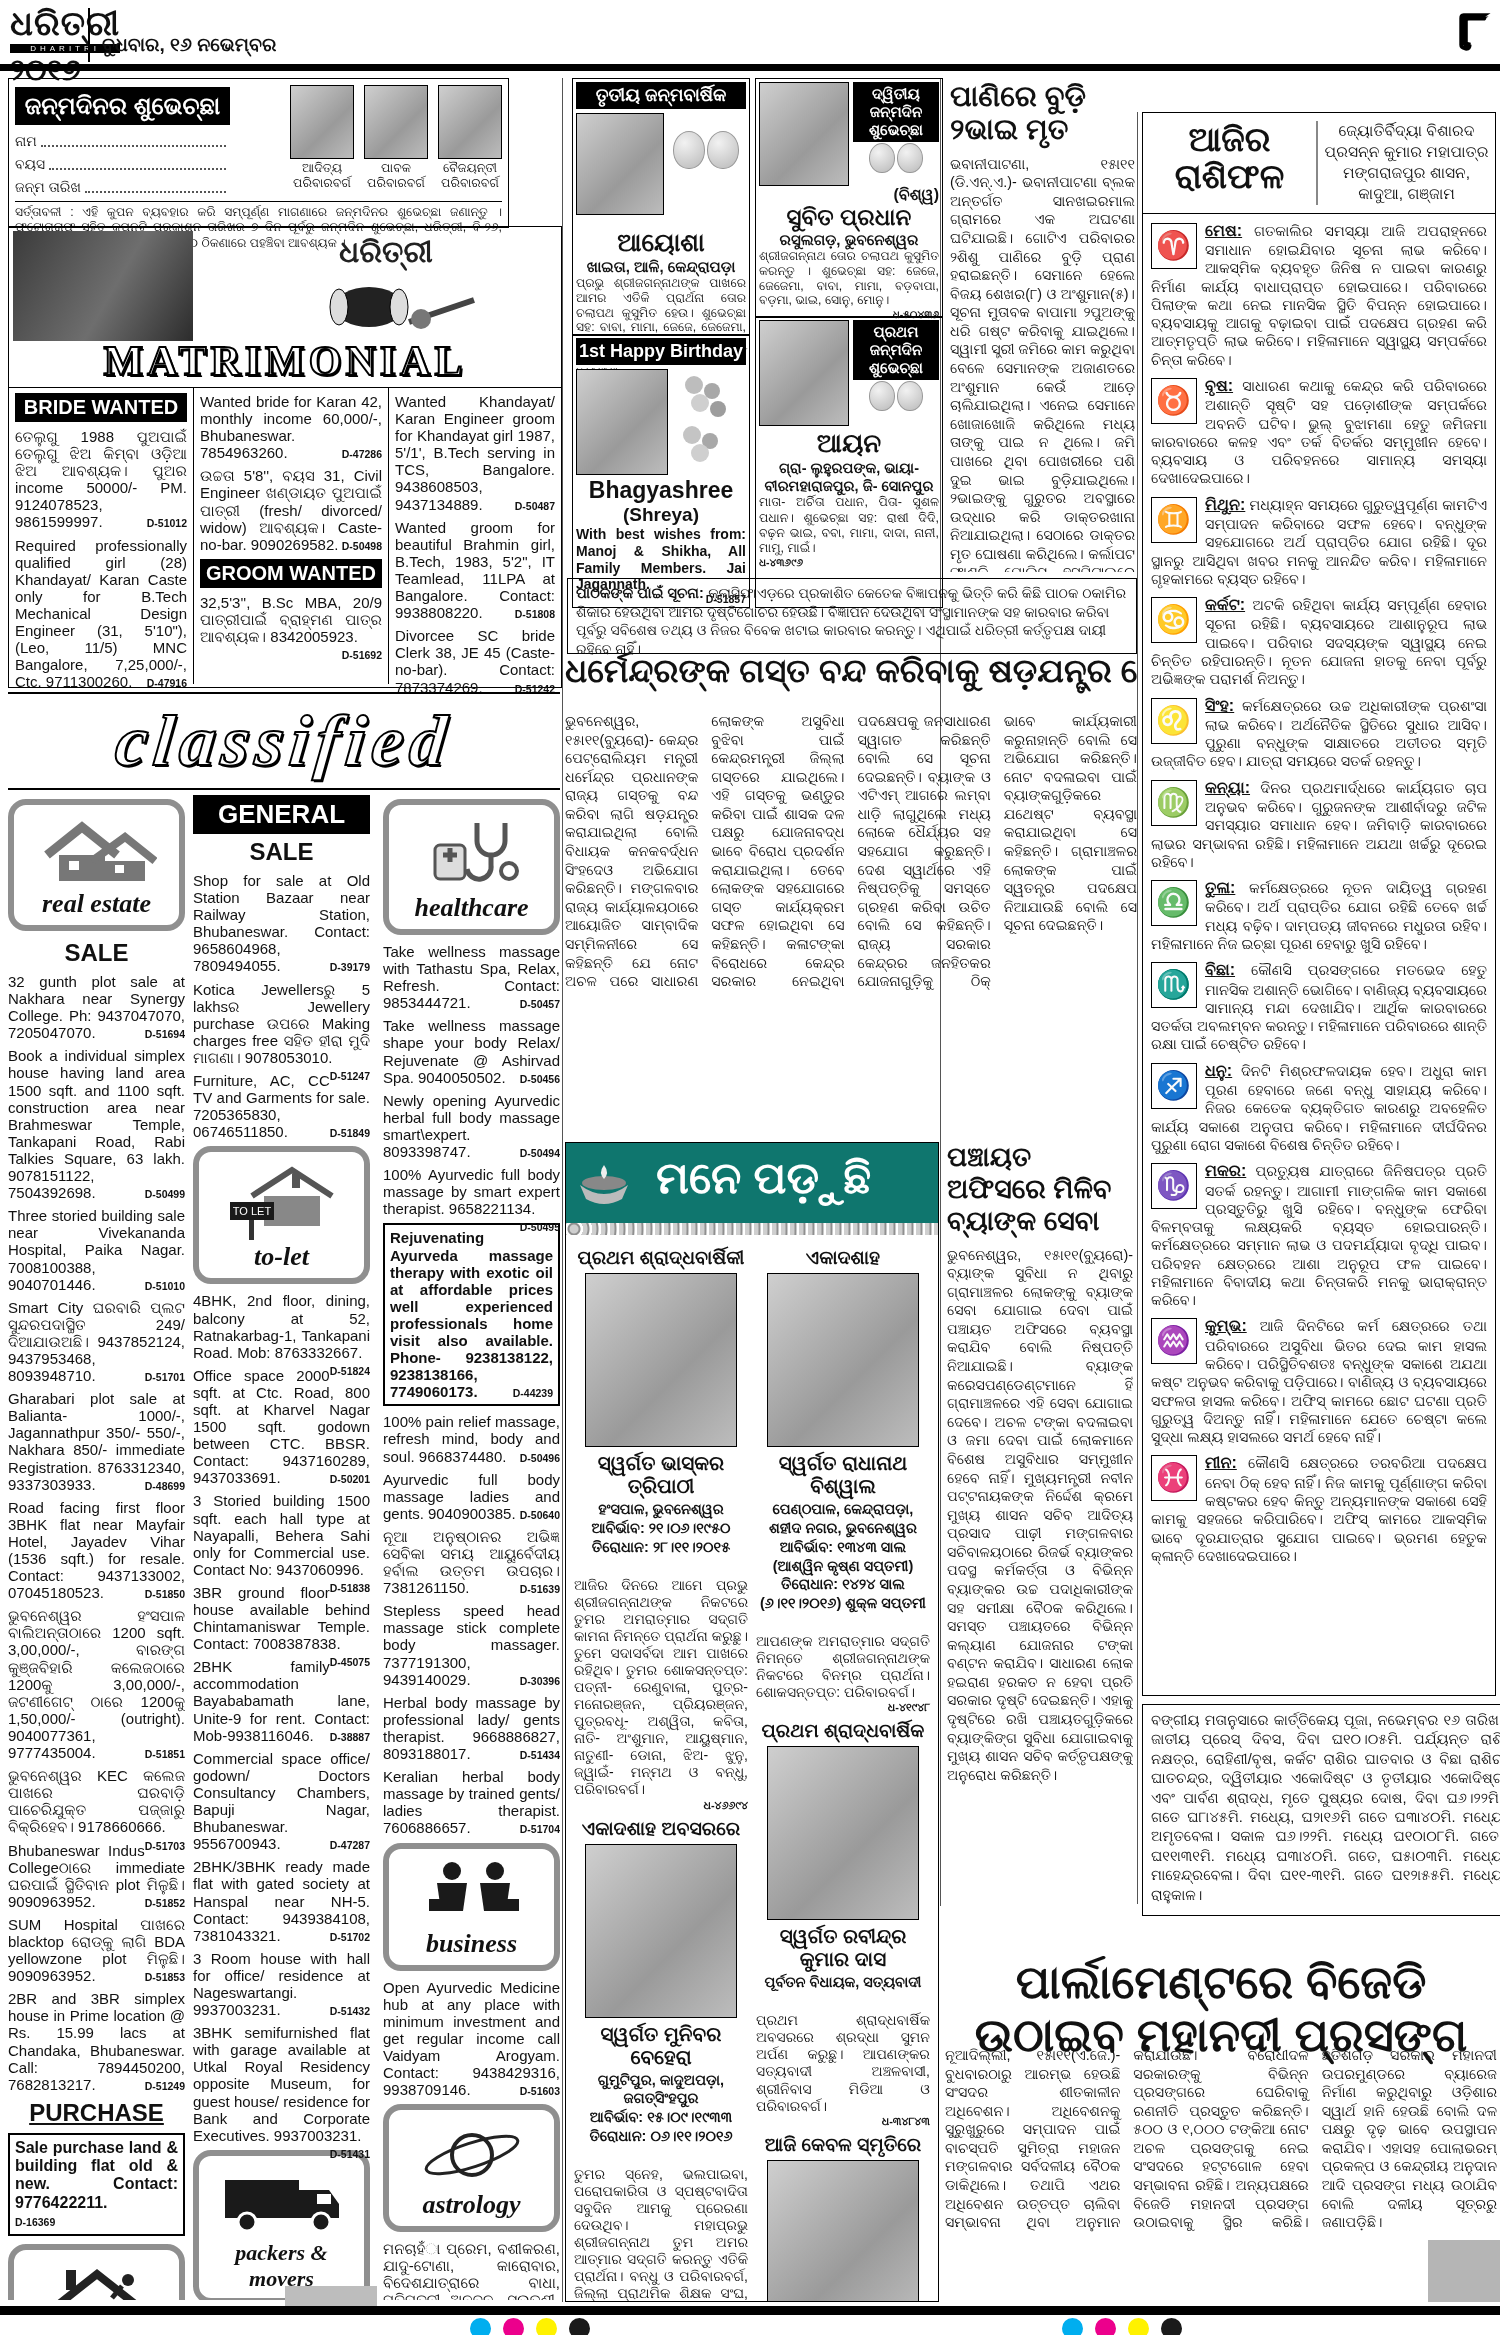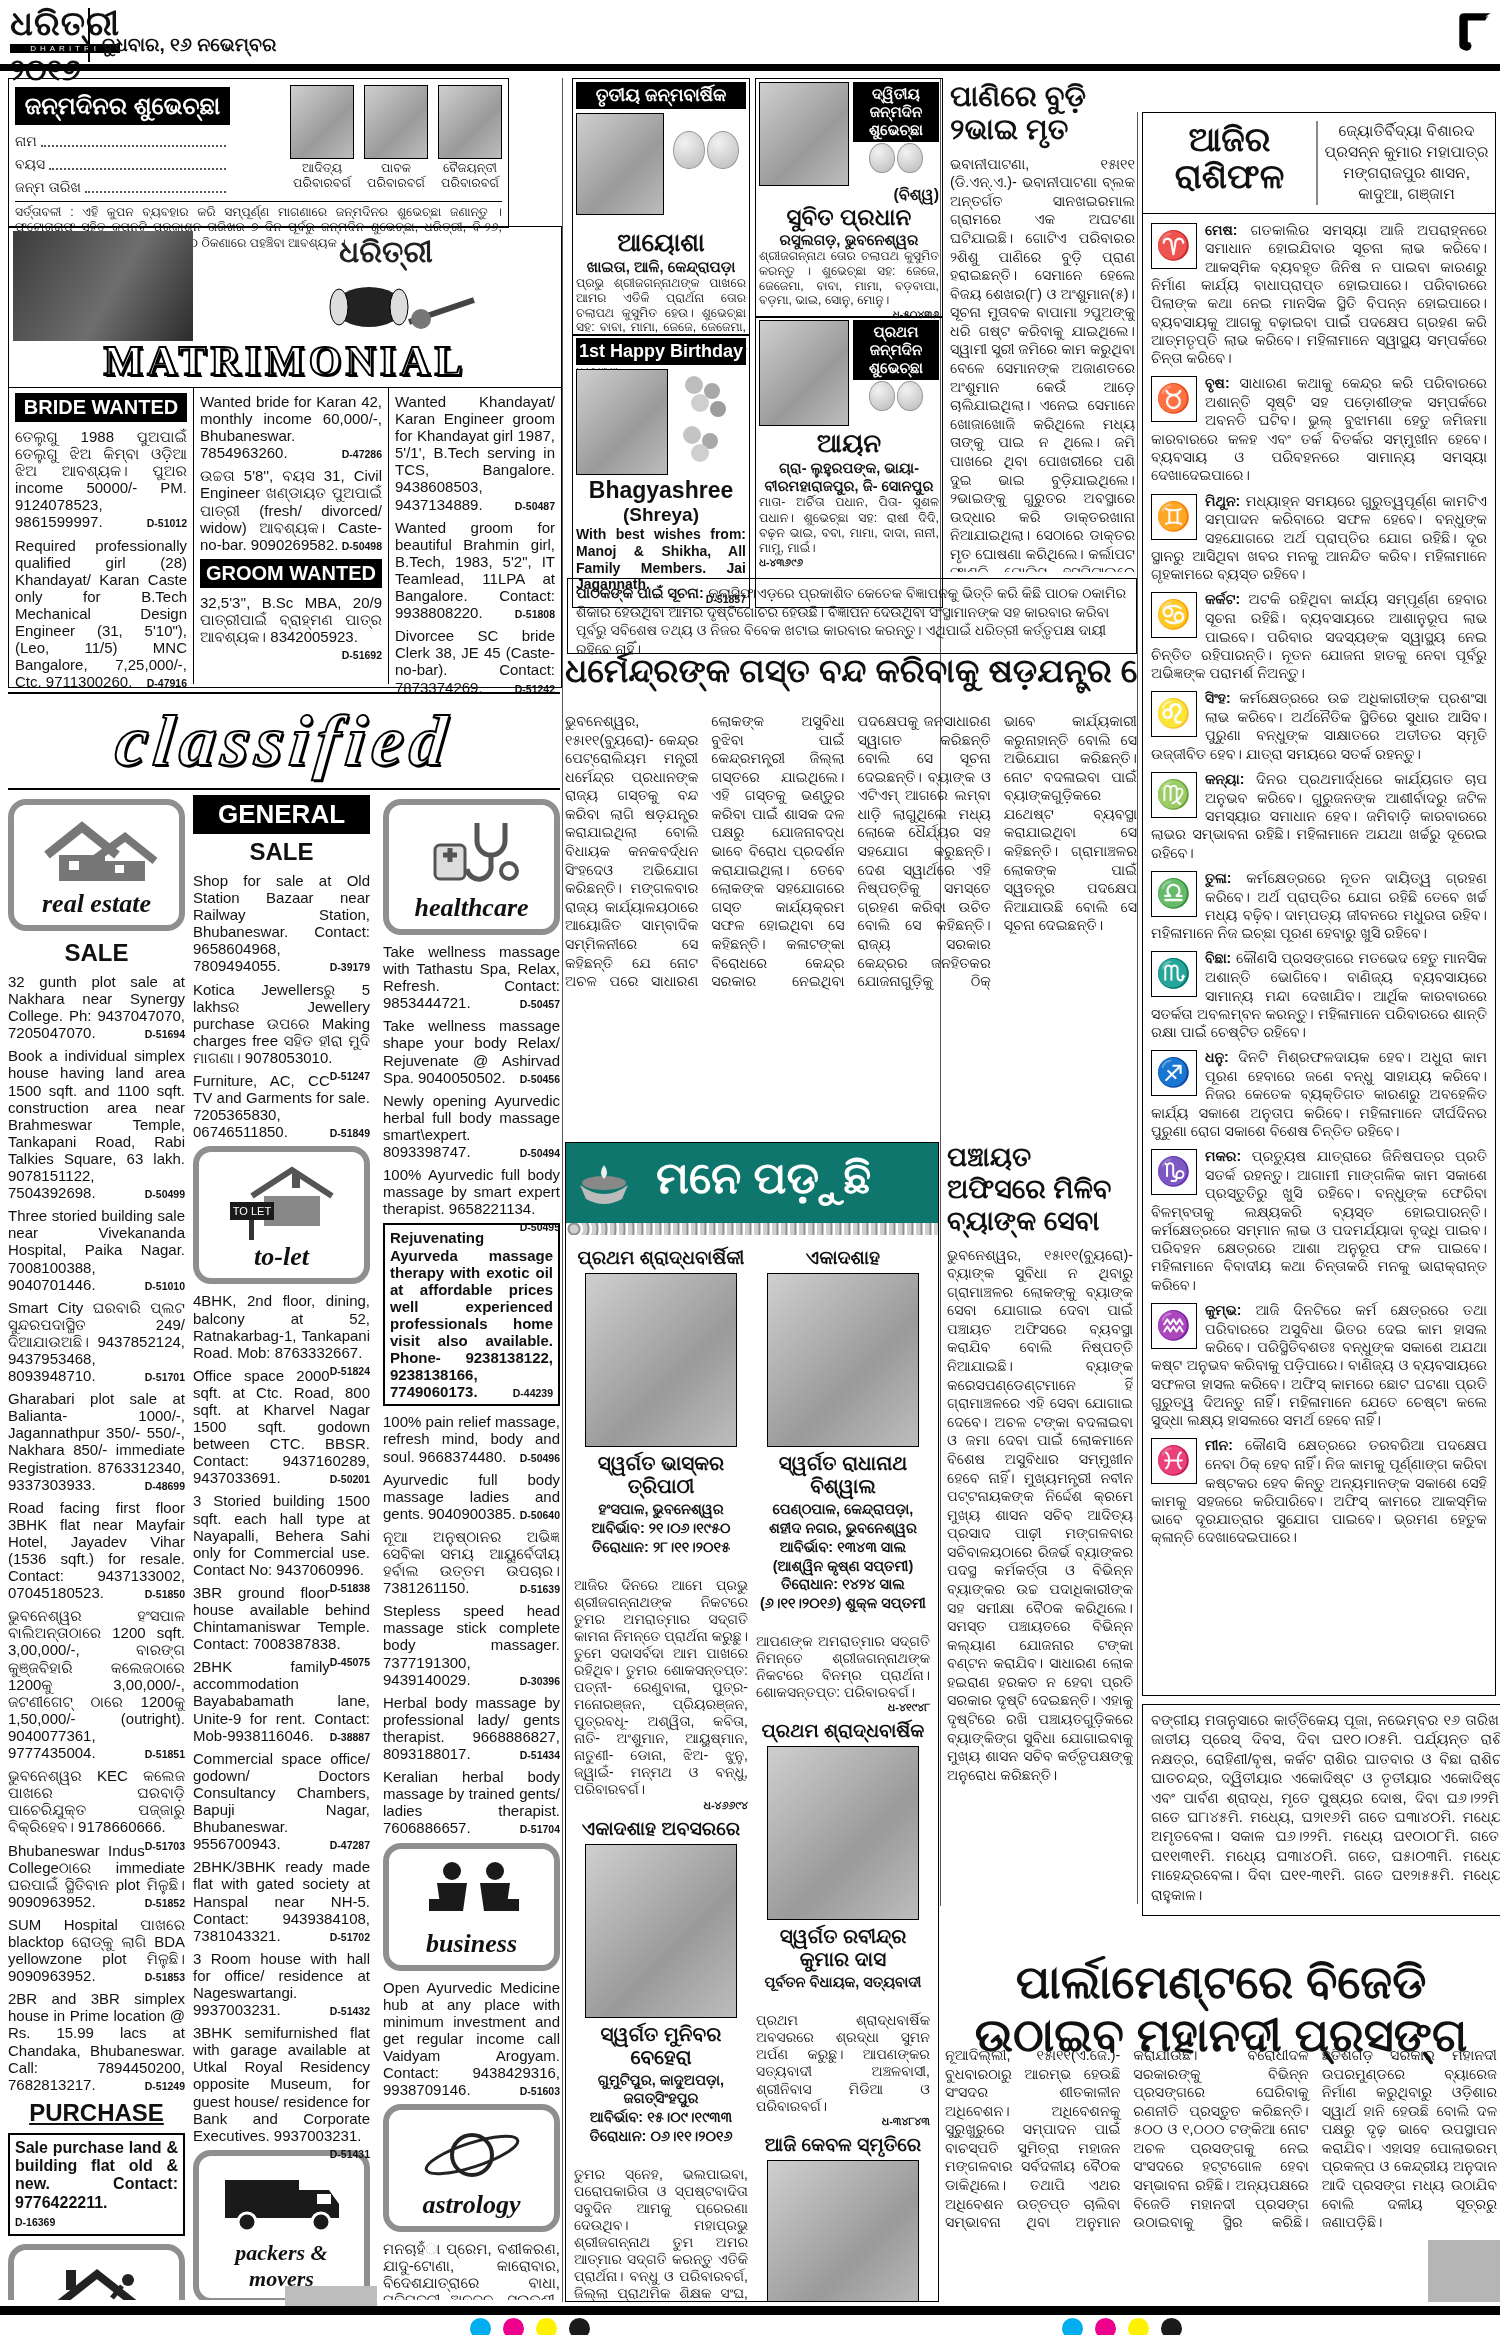--- a/index.html
+++ b/index.html
@@ -25,21 +25,21 @@
            background:radial-gradient(circle at 35% 30%,#f2f2f2,#b9b9b9);border:1px solid #999;margin:1px;}
   .outline-word{color:#fff;-webkit-text-stroke:2px #000;text-shadow:2px 2px 0 #000;}
   .obit-head{font-size:19px;font-weight:bold;text-align:center;margin:6px 0 4px;}
   .obit-name{font-size:20px;font-weight:bold;text-align:center;margin:5px 0 2px;}
   .obit-lines{font-size:14.5px;font-weight:bold;text-align:center;line-height:1.3;}
   .obit-body{font-size:14px;line-height:1.22;text-align:justify;margin-top:20px;}
   .news-body{font-size:14.3px;line-height:1.3;text-align:justify;}
   .zsym{display:inline-block;width:44px;height:44px;border:1px solid #000;text-align:center;
         line-height:44px;font-size:28px;float:left;margin:2px 8px 2px 0;}
   .zentry{font-size:14.4px;line-height:1.27;text-align:justify;margin-bottom:7px;}
-  .zname{font-weight:bold;font-size:14px;}
+  .zname{font-weight:bold;font-size:16px;text-decoration:underline;}
   .dotline{flex:1;border-bottom:2px dotted #555;margin:0 4px 3px;}
   .regdot{display:inline-block;width:21px;height:21px;border-radius:50%;margin-right:12px;}
   svg{vertical-align:middle;}
 </style>
 </head>
 <body>
 
 <div id="page">
 
   <div class="abs" style="left:10px;top:4px;">

